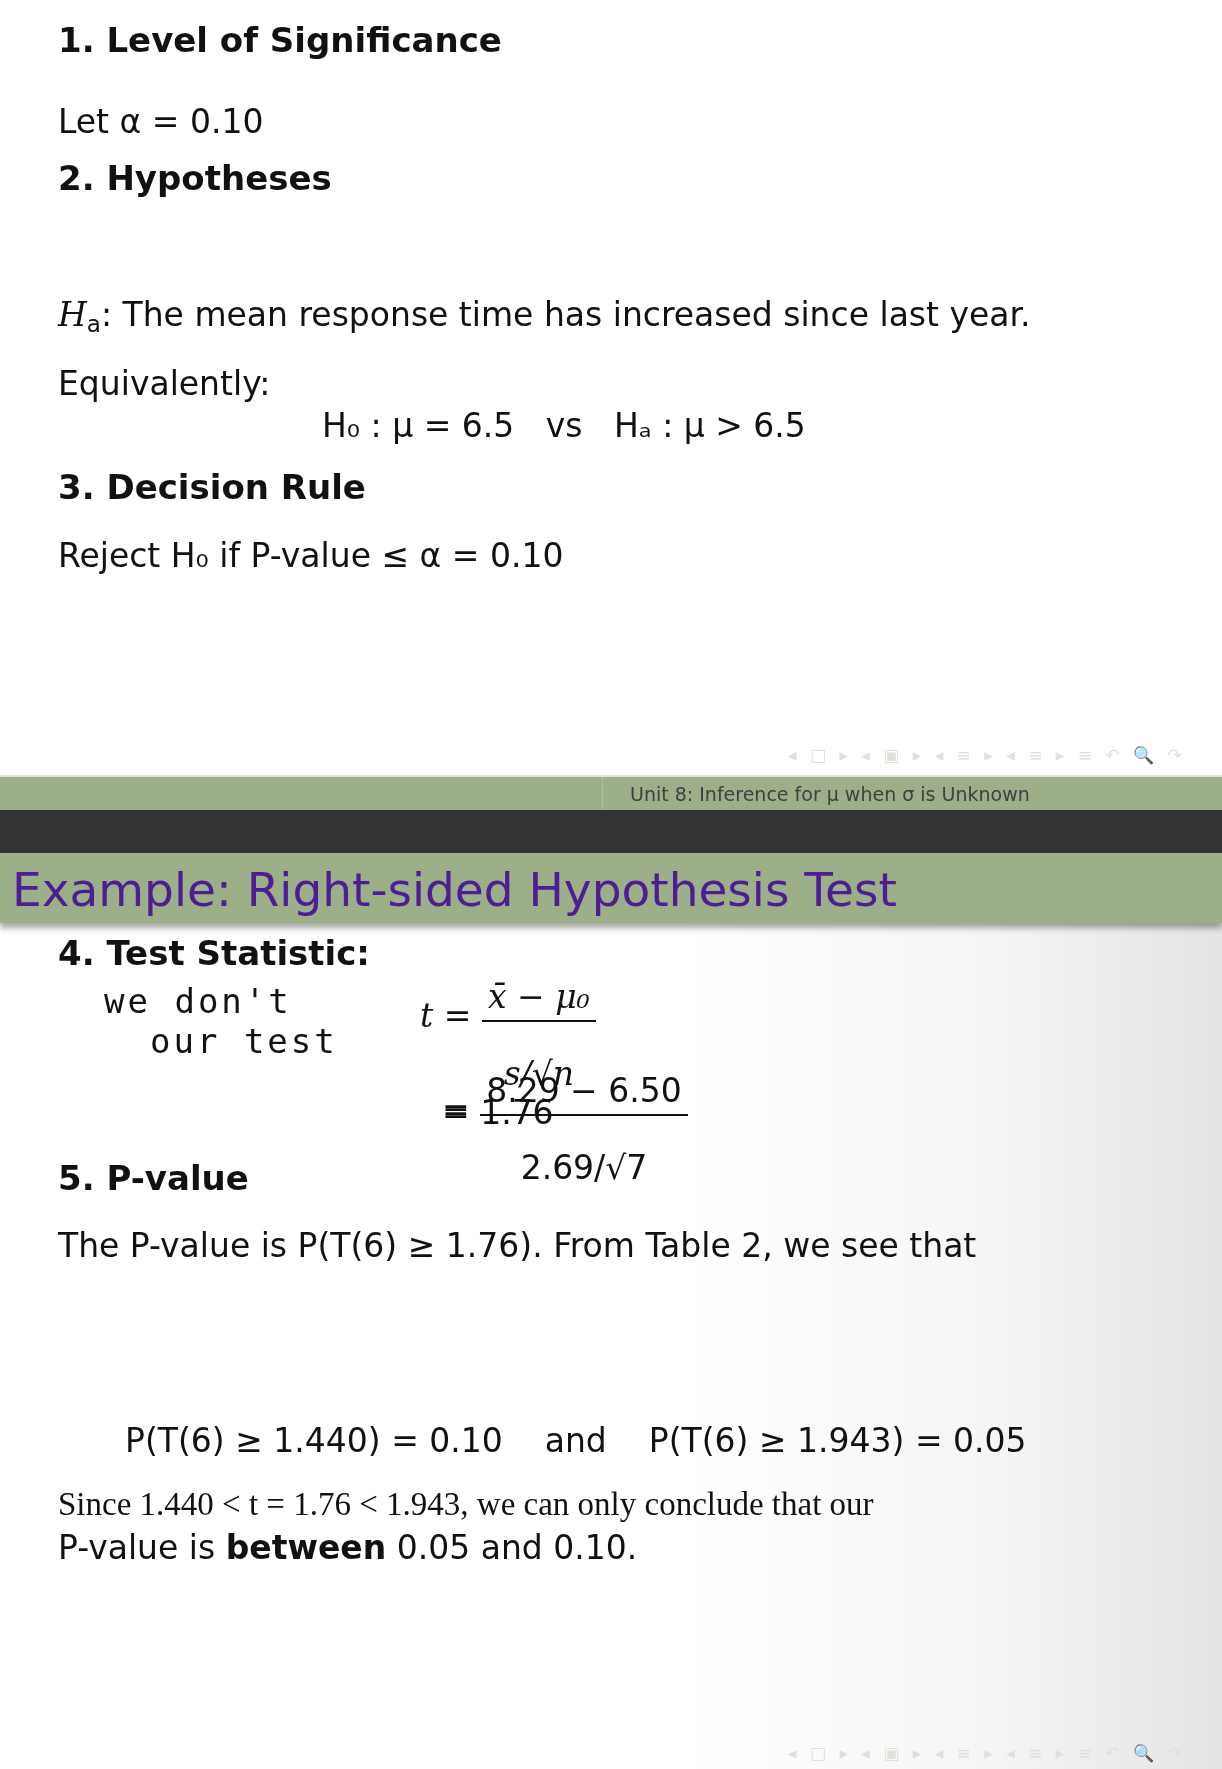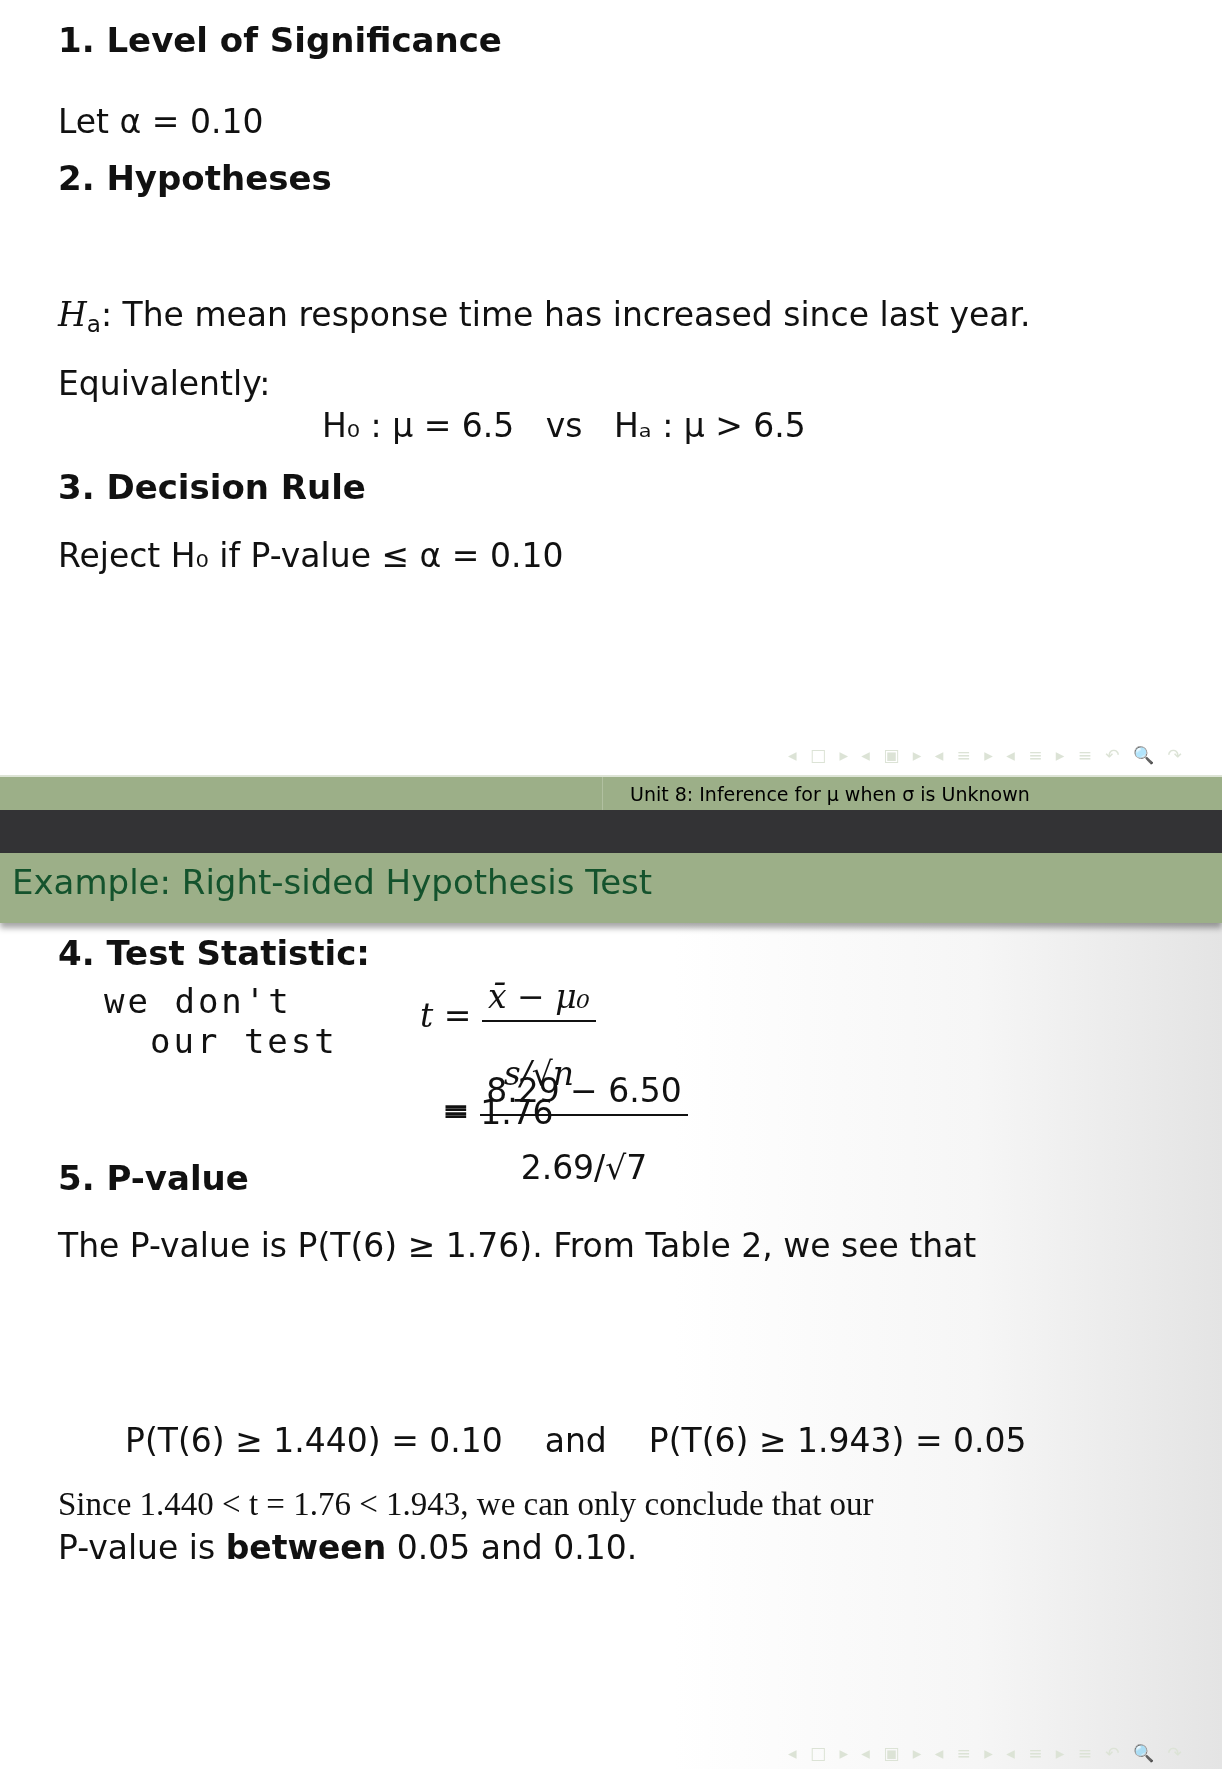--- a/index.html
+++ b/index.html
@@ -8,27 +8,27 @@
   .abs{position:absolute;white-space:nowrap;}
   .h{font-weight:bold;font-size:34px;}
   .t{font-size:33px;}
   .m{font-family:"DejaVu Serif","Liberation Serif",serif;font-style:italic;}
   sub{font-size:0.7em;vertical-align:-0.25em;}
   .nav{color:#dce3d6;font-size:17px;letter-spacing:4px;}
   #slide1{position:absolute;left:0;top:0;width:1222px;height:776px;background:#fff;}
   #footer{position:absolute;left:0;top:775px;width:1222px;height:34px;background:#9caf88;
           border-top:2px solid #dde4d6;}
   #footer .left{position:absolute;left:0;top:0;width:602px;height:34px;border-right:1px solid #b1c0a0;}
-  #footer .txt{position:absolute;left:630px;top:6px;color:#000000;font-size:19px;}
+  #footer .txt{position:absolute;left:630px;top:6px;color:#404040;font-size:19px;}
   #gap{position:absolute;left:0;top:810px;width:1222px;height:43px;background:#333335;}
   #slide2{position:absolute;left:0;top:853px;width:1222px;height:916px;
           background:linear-gradient(to right,#fff 0%,#fff 55%,#f6f6f6 80%,#e4e4e4 100%);}
   #title-bar{position:absolute;left:0;top:0;width:1222px;height:70px;background:#9caf88;
              box-shadow:0 5px 6px rgba(0,0,0,0.35);}
-  #title-bar span{position:absolute;left:12px;top:9px;color:#14532d;font-size:34px;}
+  #title-bar span{position:absolute;left:12px;top:9px;color:#4c1d95;font-size:47px;}
   .hand{font-family:"DejaVu Sans Mono","Liberation Mono",monospace;font-size:34px;color:#111;letter-spacing:3px;}
   .frac{display:inline-flex;flex-direction:column;align-items:center;vertical-align:middle;}
   .frac .num{padding:0 6px 4px;border-bottom:2px solid #111;margin-top:36px;}
   .frac .den{padding:4px 6px 0;margin-top:28px;}
 </style>
 </head>
 <body>
 
 <div id="slide1">
   <div class="abs h" style="left:58px;top:20px;">1. Level of Significance</div>

